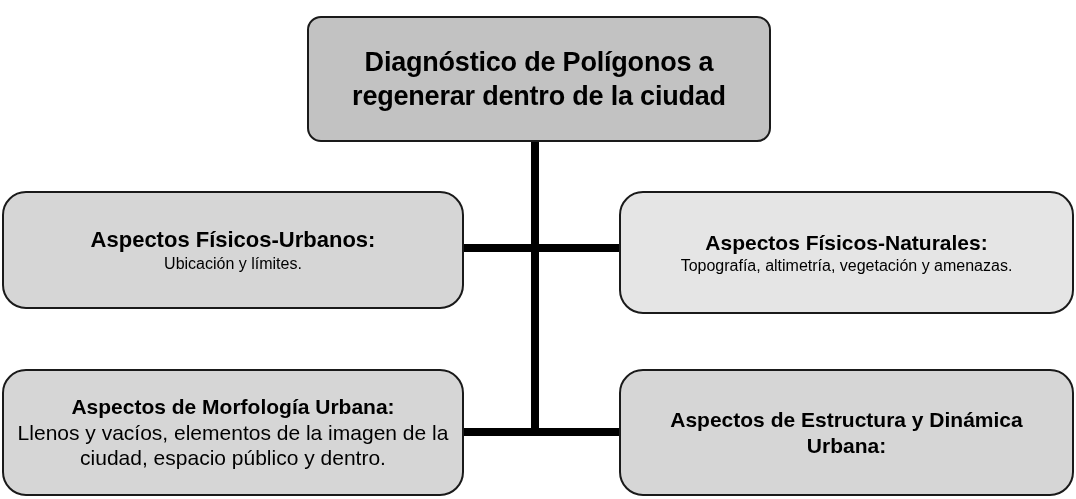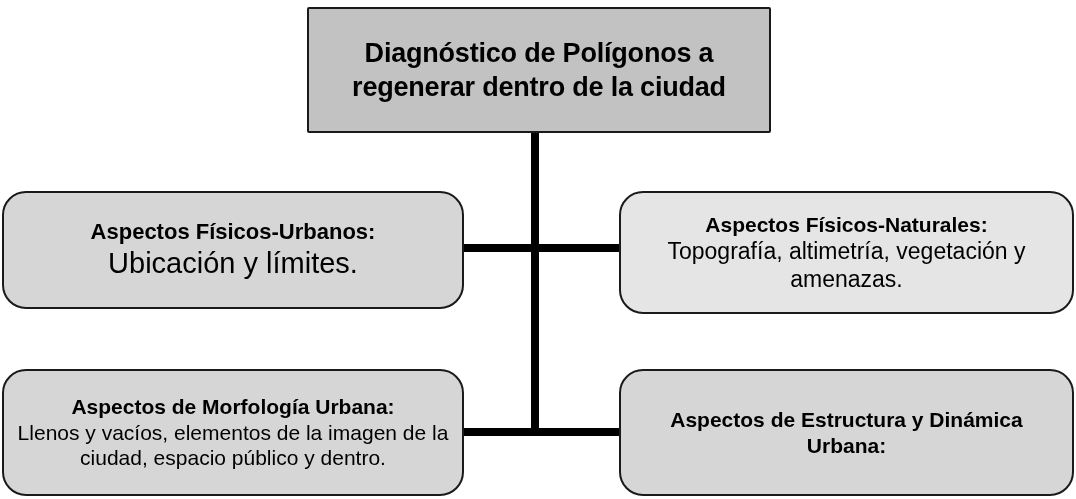--- a/index.html
+++ b/index.html
@@ -35,55 +35,55 @@
     line-height: 1.22;
   }
   .node .body {
     font-weight: normal;
     line-height: 1.22;
   }
 
   
   #node-root {
     left: 307px;
-    top: 7px;
+    top: 16px;
     width: 464px;
     height: 126px;
     background: #c2c2c2;
-    border-radius: 2px;
+    border-radius: 14px;
     padding: 0 18px;
   }
   #node-root .title {
     font-size: 27px;
     line-height: 1.26;
     letter-spacing: -0.2px;
   }
 
   
   #node-fisicos-urbanos {
     left: 2px;
     top: 191px;
     width: 462px;
     height: 118px;
     background: #d6d6d6;
     padding: 0 14px;
   }
   #node-fisicos-urbanos .title { font-size: 22px; }
-  #node-fisicos-urbanos .body  { font-size: 29px; }
+  #node-fisicos-urbanos .body  { font-size: 16px; }
 
   #node-fisicos-naturales {
     left: 619px;
     top: 191px;
     width: 455px;
     height: 123px;
     background: #e5e5e5;
     padding: 0 12px;
   }
   #node-fisicos-naturales .title { font-size: 21px; }
-  #node-fisicos-naturales .body  { font-size: 23px; }
+  #node-fisicos-naturales .body  { font-size: 16px; }
 
   #node-morfologia-urbana {
     left: 2px;
     top: 369px;
     width: 462px;
     height: 127px;
     background: #d6d6d6;
     padding: 0 10px;
   }
   #node-morfologia-urbana .title { font-size: 21px; }

